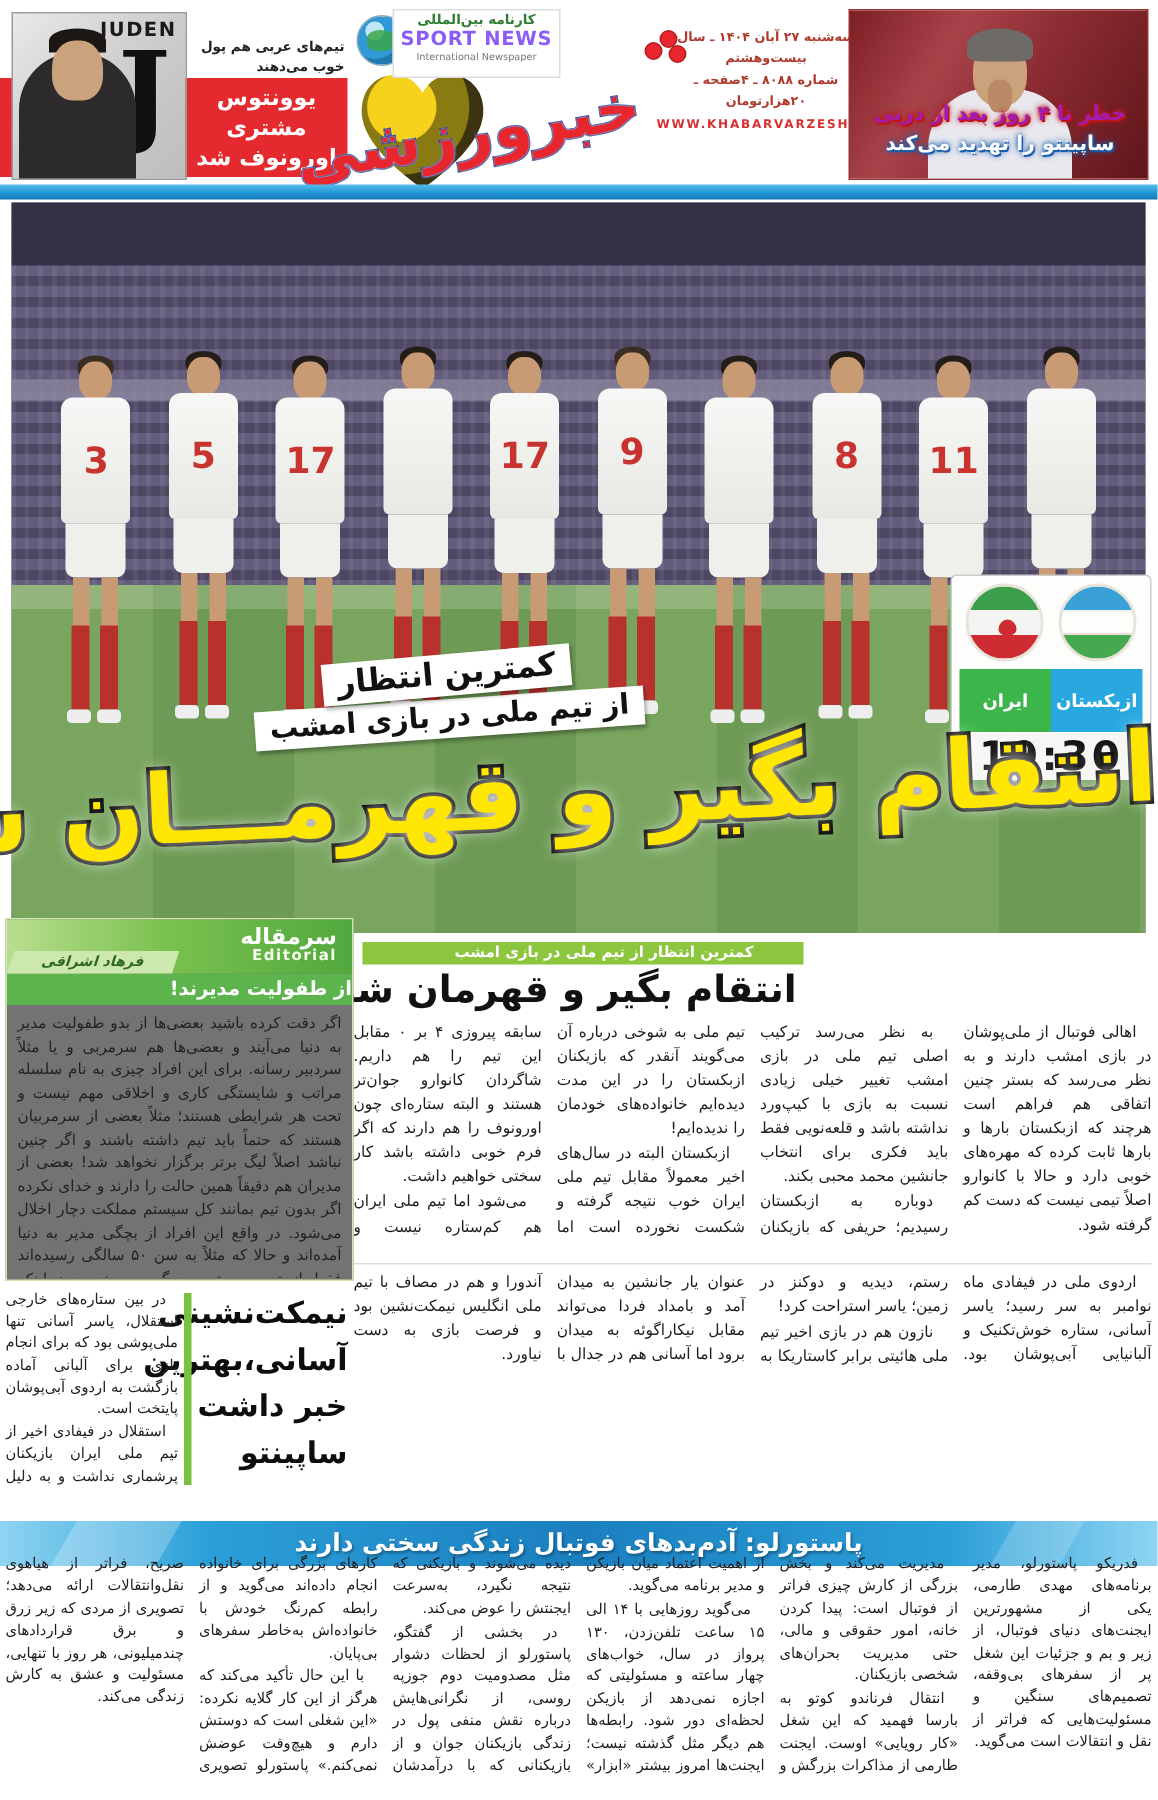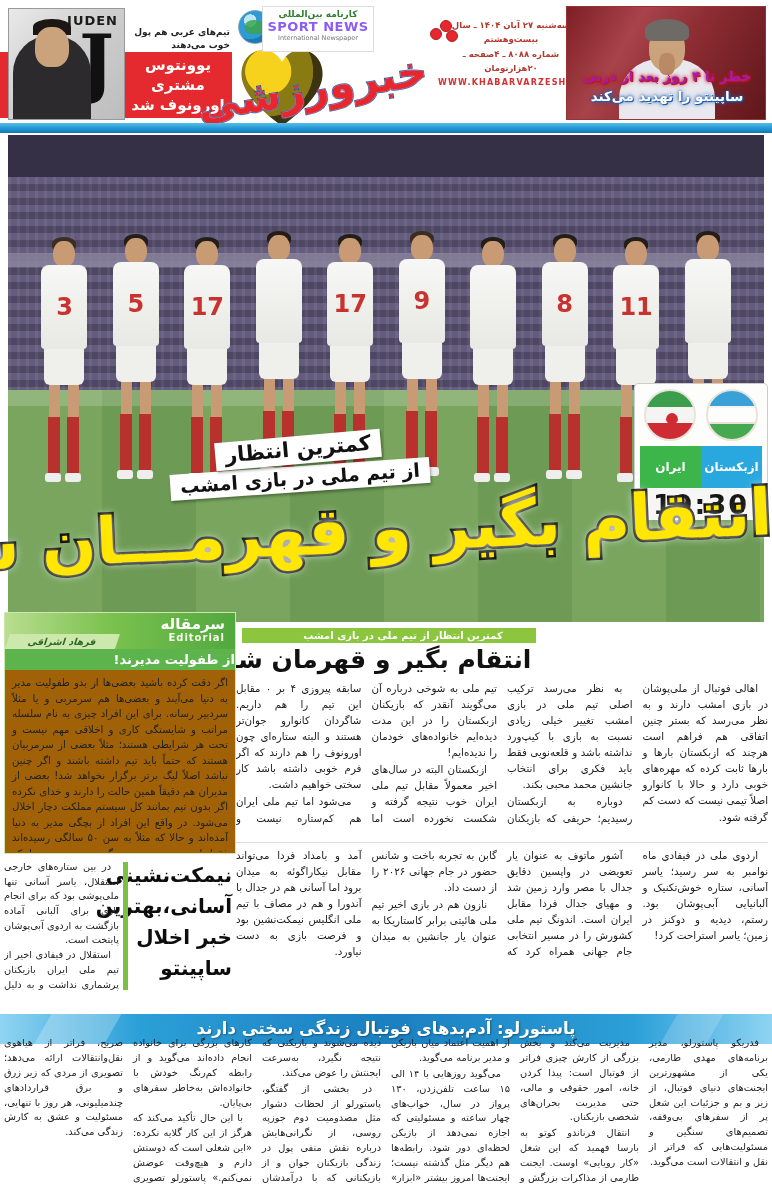--- a/index.html
+++ b/index.html
@@ -157,21 +157,21 @@
   #lead-title { top:645px; left:218px; width:318px; text-align:center;
     font-size:25px; font-weight:bold; color:#111; }
   #lead-cols { top:680px; right:4px; width:532px; height:156px; overflow:hidden;
     column-count:4; column-gap:10px; }
   #camp-cols { top:842px; right:4px; width:532px; height:150px; overflow:hidden;
     column-count:4; column-gap:10px; border-top:1px solid #ddd; padding-top:4px; }
   .bodytext p { font-size:10.3px; line-height:1.56; text-align:justify; color:#1c1c1c;
     text-indent:10px; margin-bottom:1px; }
 
   
-  #editorial { top:612px; left:4px; width:232px; height:242px; border:1px solid #cfe6ae; background:#a16207; }
+  #editorial { top:612px; left:4px; width:232px; height:242px; border:1px solid #cfe6ae; background:#737373; }
   #editorial-head { position:relative; height:36px;
     background:linear-gradient(90deg,#b9dd90 0%,#7bc24f 45%,#51a83e 100%); }
   #editorial-head .fa { position:absolute; top:2px; right:10px; font-size:15px; font-weight:bold; color:#fff; }
   #editorial-head .en { position:absolute; top:19px; right:10px; font-size:10px; font-weight:bold;
     color:#f3fbe9; letter-spacing:1px; direction:ltr; }
   #editorial-author { position:absolute; bottom:0; left:0; width:110px; height:15px;
     background:#cde8ad; transform:skewX(-18deg); transform-origin:bottom left;
     font-size:9.5px; font-weight:bold; color:#2d6a1f; text-align:center; line-height:15px; }
   #editorial-title { height:21px; background:#5eb44c; color:#fff; font-weight:bold;
     font-size:13px; line-height:21px; padding-right:0; }
@@ -433,39 +433,38 @@
   <p>اهالی فوتبال از ملی‌پوشان در بازی امشب دارند و به نظر می‌رسد که بستر چنین اتفاقی هم فراهم است هرچند که ازبکستان بارها و بارها ثابت کرده که مهره‌های خوبی دارد و حالا با کانوارو اصلاً تیمی نیست که دست کم گرفته شود.</p>
   <p>به نظر می‌رسد ترکیب اصلی تیم ملی در بازی امشب تغییر خیلی زیادی نسبت به بازی با کیپ‌ورد نداشته باشد و قلعه‌نویی فقط باید فکری برای انتخاب جانشین محمد محبی بکند.</p>
   <p>دوباره به ازبکستان رسیدیم؛ حریفی که بازیکنان تیم ملی به شوخی درباره آن می‌گویند آنقدر که بازیکنان ازبکستان را در این مدت دیده‌ایم خانواده‌های خودمان را ندیده‌ایم!</p>
   <p>ازبکستان البته در سال‌های اخیر معمولاً مقابل تیم ملی ایران خوب نتیجه گرفته و شکست نخورده است اما سابقه پیروزی ۴ بر ۰ مقابل این تیم را هم داریم. شاگردان کانوارو جوان‌تر هستند و البته ستاره‌ای چون اورونوف را هم دارند که اگر فرم خوبی داشته باشد کار سختی خواهیم داشت.</p>
   <p>می‌شود اما تیم ملی ایران هم کم‌ستاره نیست و نمی‌توان گفت در مجموع آنها از نظر مهره‌ای بهتر از ما هستند.</p>
 
 </div>
 
 <div class="abs bodytext" id="camp-cols">
   <p>اردوی ملی در فیفادی ماه نوامبر به سر رسید؛ یاسر آسانی، ستاره خوش‌تکنیک و آلبانیایی آبی‌پوشان بود. رستم، دیدیه و دوکنز در زمین؛ یاسر استراحت کرد!</p>
-  <p>آشور ماتوف به عنوان یار تعویضی در واپسین دقایق جدال با مصر وارد زمین شد و مهیای جدال فردا مقابل ایران است. اندونگ تیم ملی کشورش را در مسیر انتخابی جام جهانی همراه کرد که گابن به تجربه باخت و شانس حضور در جام جهانی ۲۰۲۶ را از دست داد.</p>
   <p>نازون هم در بازی اخیر تیم ملی هائیتی برابر کاستاریکا به عنوان یار جانشین به میدان آمد و بامداد فردا می‌تواند مقابل نیکاراگوئه به میدان برود اما آسانی هم در جدال با آندورا و هم در مصاف با تیم ملی انگلیس نیمکت‌نشین بود و فرصت بازی به دست نیاورد.</p>
 </div>
 
 <div class="abs" id="editorial">
   <div id="editorial-head">
     <span class="fa">سرمقاله</span>
     <span class="en">Editorial</span>
     <span id="editorial-author">فرهاد اشراقی</span>
   </div>
   <div id="editorial-title">از طفولیت مدیرند!</div>
   <div id="editorial-body">اگر دقت کرده باشید بعضی‌ها از بدو طفولیت مدیر به دنیا می‌آیند و بعضی‌ها هم سرمربی و یا مثلاً سردبیر رسانه. برای این افراد چیزی به نام سلسله مراتب و شایستگی کاری و اخلاقی مهم نیست و تحت هر شرایطی هستند؛ مثلاً بعضی از سرمربیان هستند که حتماً باید تیم داشته باشند و اگر چنین نباشد اصلاً لیگ برتر برگزار نخواهد شد! بعضی از مدیران هم دقیقاً همین حالت را دارند و خدای نکرده اگر بدون تیم بمانند کل سیستم مملکت دچار اخلال می‌شود. در واقع این افراد از بچگی مدیر به دنیا آمده‌اند و حالا که مثلاً به سن ۵۰ سالگی رسیده‌اند فقط از تیمی به تیمی دیگر می‌روند بدون اینکه کسی کارنامه آنها در تیم قبلی را بررسی کند. و اینگونه است که وضع ورزش و فوتبال ایران همینی شده که می‌بینیم؛ در فوتبال به امثال قرقیزستان و تاجیکستان می‌بازیم و هیچ اتفاق خاصی هم رخ نمی‌دهد. در مورد سایر رشته‌ها و مدیریت‌های ورزشی هم که همه چیز عیان است و حاجتی به بیان نیست.</div>
 </div>
 
 <div class="abs" id="bench">
   <div id="bench-title">
     <div>نیمکت‌نشینی</div>
     <div>آسانی،بهترین</div>
-    <div>خبر اخلال</div>
+    <div>خبر داشت</div>
     <div>ساپینتو</div>
   </div>
   <div id="bench-bar"></div>
   <div id="bench-body">
     <p>در بین ستاره‌های خارجی استقلال، یاسر آسانی تنها ملی‌پوشی بود که برای انجام بازی برای آلبانی آماده بازگشت به اردوی آبی‌پوشان پایتخت است.</p>
     <p>استقلال در فیفادی اخیر از تیم ملی ایران بازیکنان پرشماری نداشت و به دلیل مصدومیت رامین رضاییان، کادر فنی تیم چشمی و نیمکت‌نشینی‌های اخیر را زیر نظر دارد.</p>
   </div>
 </div>
 
 <div class="abs" id="bottom-banner">پاستورلو: آدم‌بدهای فوتبال زندگی سختی دارند</div>

